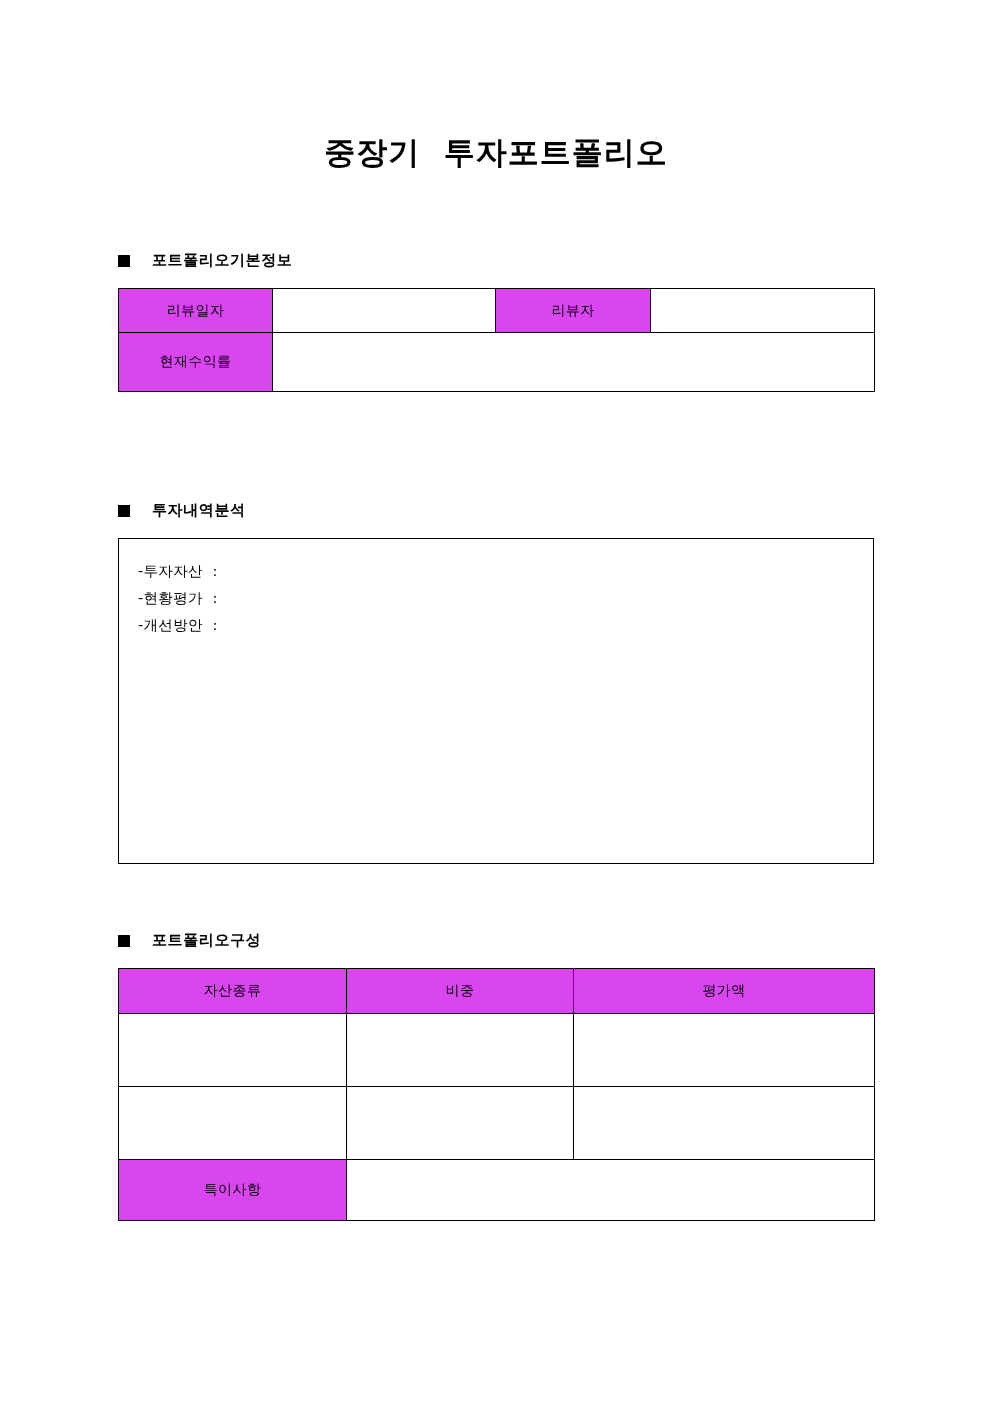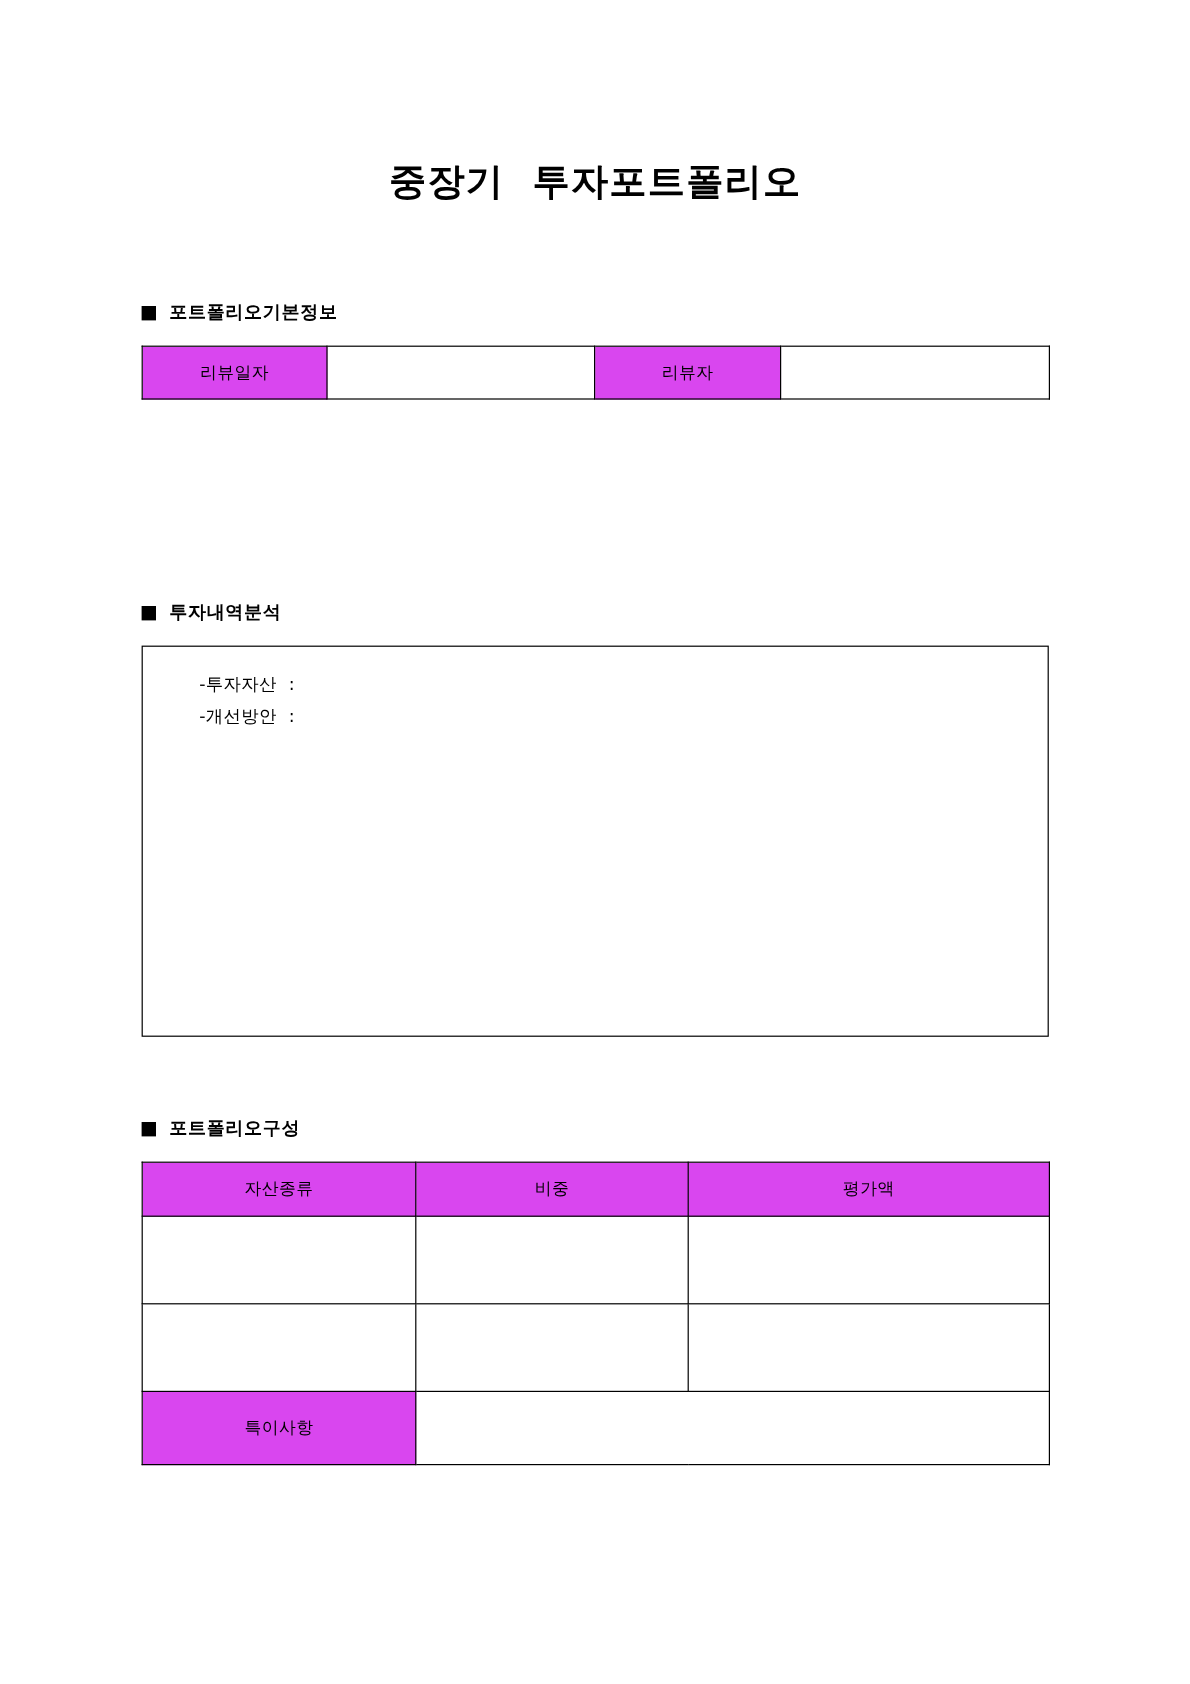--- a/index.html
+++ b/index.html
@@ -37,21 +37,21 @@
     line-height: 1.2;
     white-space: pre;
   }
 
   
   .section-head {
     position: absolute;
     left: 118px;
     display: flex;
     align-items: center;
-    gap: 11px;
+    gap: 22px;
     font-size: 15px;
     font-weight: bold;
     letter-spacing: 0.6px;
   }
   .sec-marker {
     width: 12px;
     height: 12px;
     background: #000000;
     display: inline-block;
     flex: none;
@@ -100,21 +100,20 @@
     border: 1px solid #000000;
     box-sizing: border-box;
     background: #ffffff;
     padding: 19px 0 0 19px;
   }
   .textbox-line {
     font-size: 14.5px;
     line-height: 27px;
     letter-spacing: 0.3px;
     white-space: pre;
-    margin-left: 28px;
   }
 
   
   #table-composition {
     top: 968px;
     width: 756px;
   }
   #table-composition td { height: 44px; }
   #table-composition tr.body-row td { height: 72px; }
   #table-composition tr.note-row td { height: 60px; margin-left: 32px; }
@@ -138,30 +137,35 @@
       <col style="width:155px">
       <col style="width:224px">
     </colgroup>
     <tbody>
       <tr>
         <td class="lbl">리뷰일자</td>
         <td class="val"></td>
         <td class="lbl">리뷰자</td>
         <td class="val"></td>
       </tr>
+      <tr class="tall">
+        <td class="lbl">현재수익률</td>
+        <td class="val" colspan="3"></td>
+      </tr>
     </tbody>
   </table>
 
   <div class="section-head" id="sec-head-2">
     <span class="sec-marker"></span>
     <span>투자내역분석</span>
   </div>
 
   <div class="textbox">
     <div class="textbox-line">-투자자산  :</div>
+    <div class="textbox-line">-현황평가  :</div>
     <div class="textbox-line">-개선방안  :</div>
   </div>
 
   <div class="section-head" id="sec-head-3">
     <span class="sec-marker"></span>
     <span>포트폴리오구성</span>
   </div>
 
   <table class="doc-table" id="table-composition">
     <colgroup>

